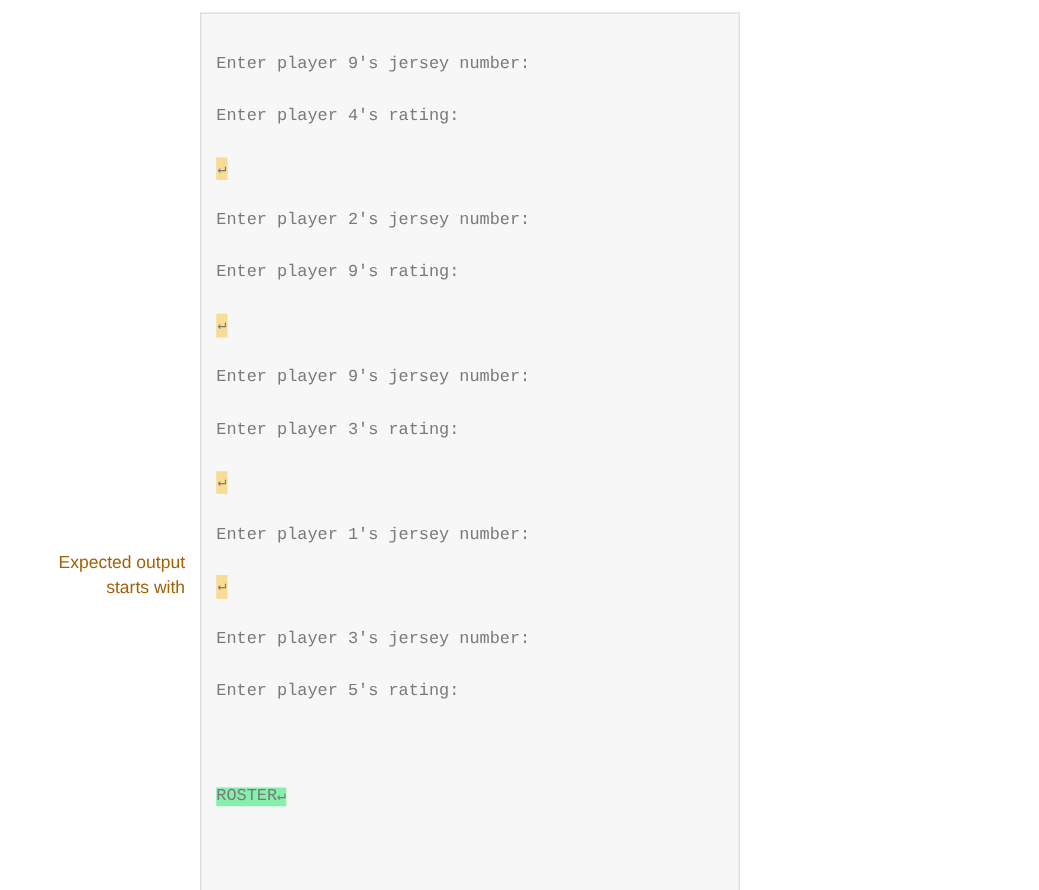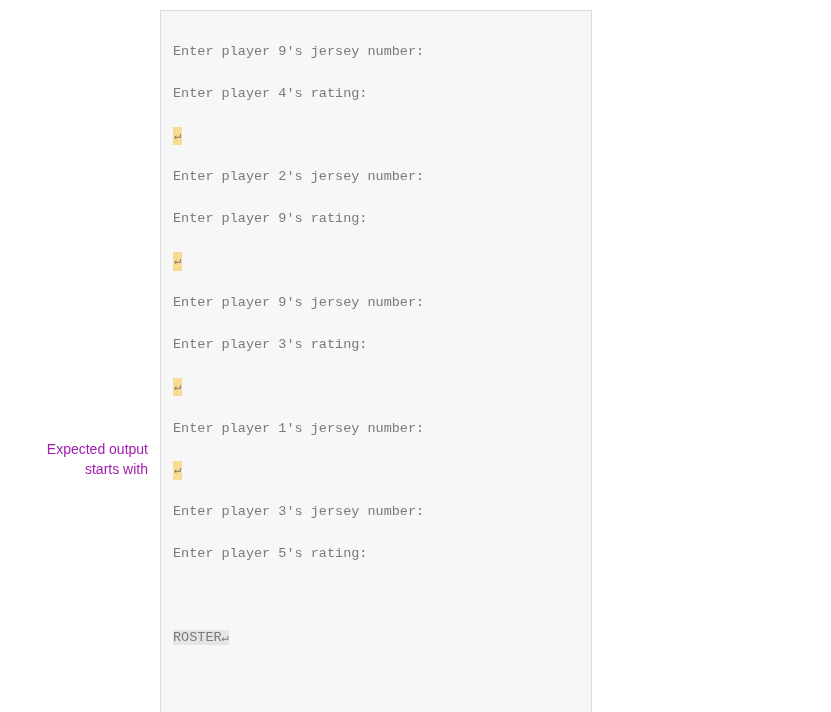--- a/index.html
+++ b/index.html
@@ -17,41 +17,41 @@
     .container {
       display: flex;
       align-items: flex-start;
       padding-top: 10px;
     }
     .label-col {
       width: 160px;
       text-align: right;
       padding-right: 12px;
       padding-top: 430px;
-      color: #a21caf;
+      color: #a16207;
       font-size: 14px;
       line-height: 1.4;
     }
     .output-box {
       background: #f7f7f7;
       border: 1px solid #dcdcdc;
       padding: 10px 12px;
       width: 432px;
       font-family: "Courier New", Courier, monospace;
       font-size: 13.5px;
       color: #7a7a7a;
       line-height: 1.55;
       white-space: pre;
       overflow: hidden;
     }
     .output-box .line {
       display: block;
     }
     .hl {
-      background: #e5e5e5;
+      background: #86efac;
       display: inline;
     }
     .ret {
       background: #f9dc94;
       display: inline-block;
       font-size: 12px;
       padding: 0 1px;
     }
     .ret-char {
       display: inline-block;

